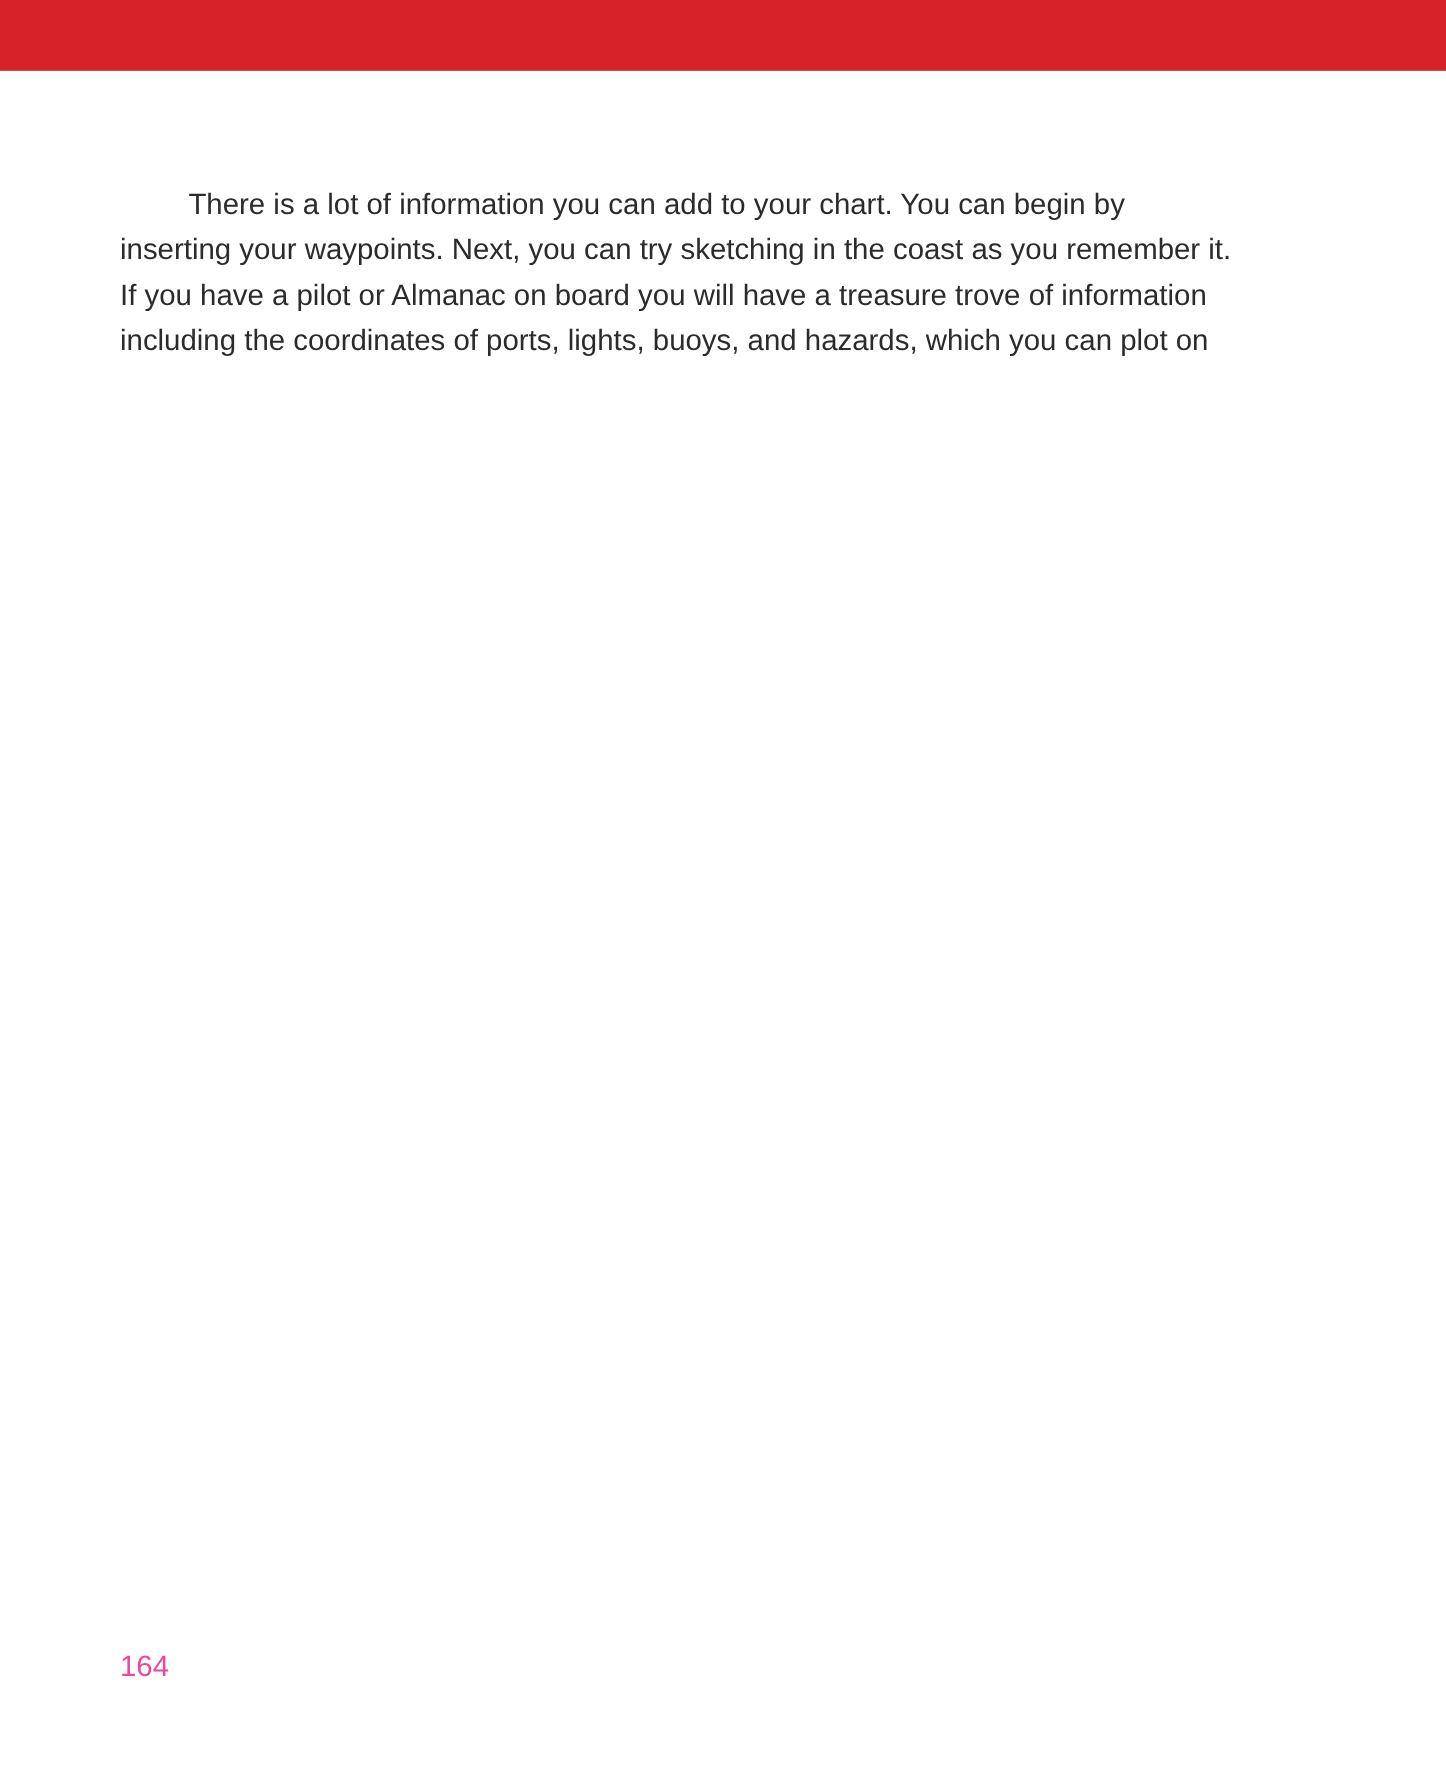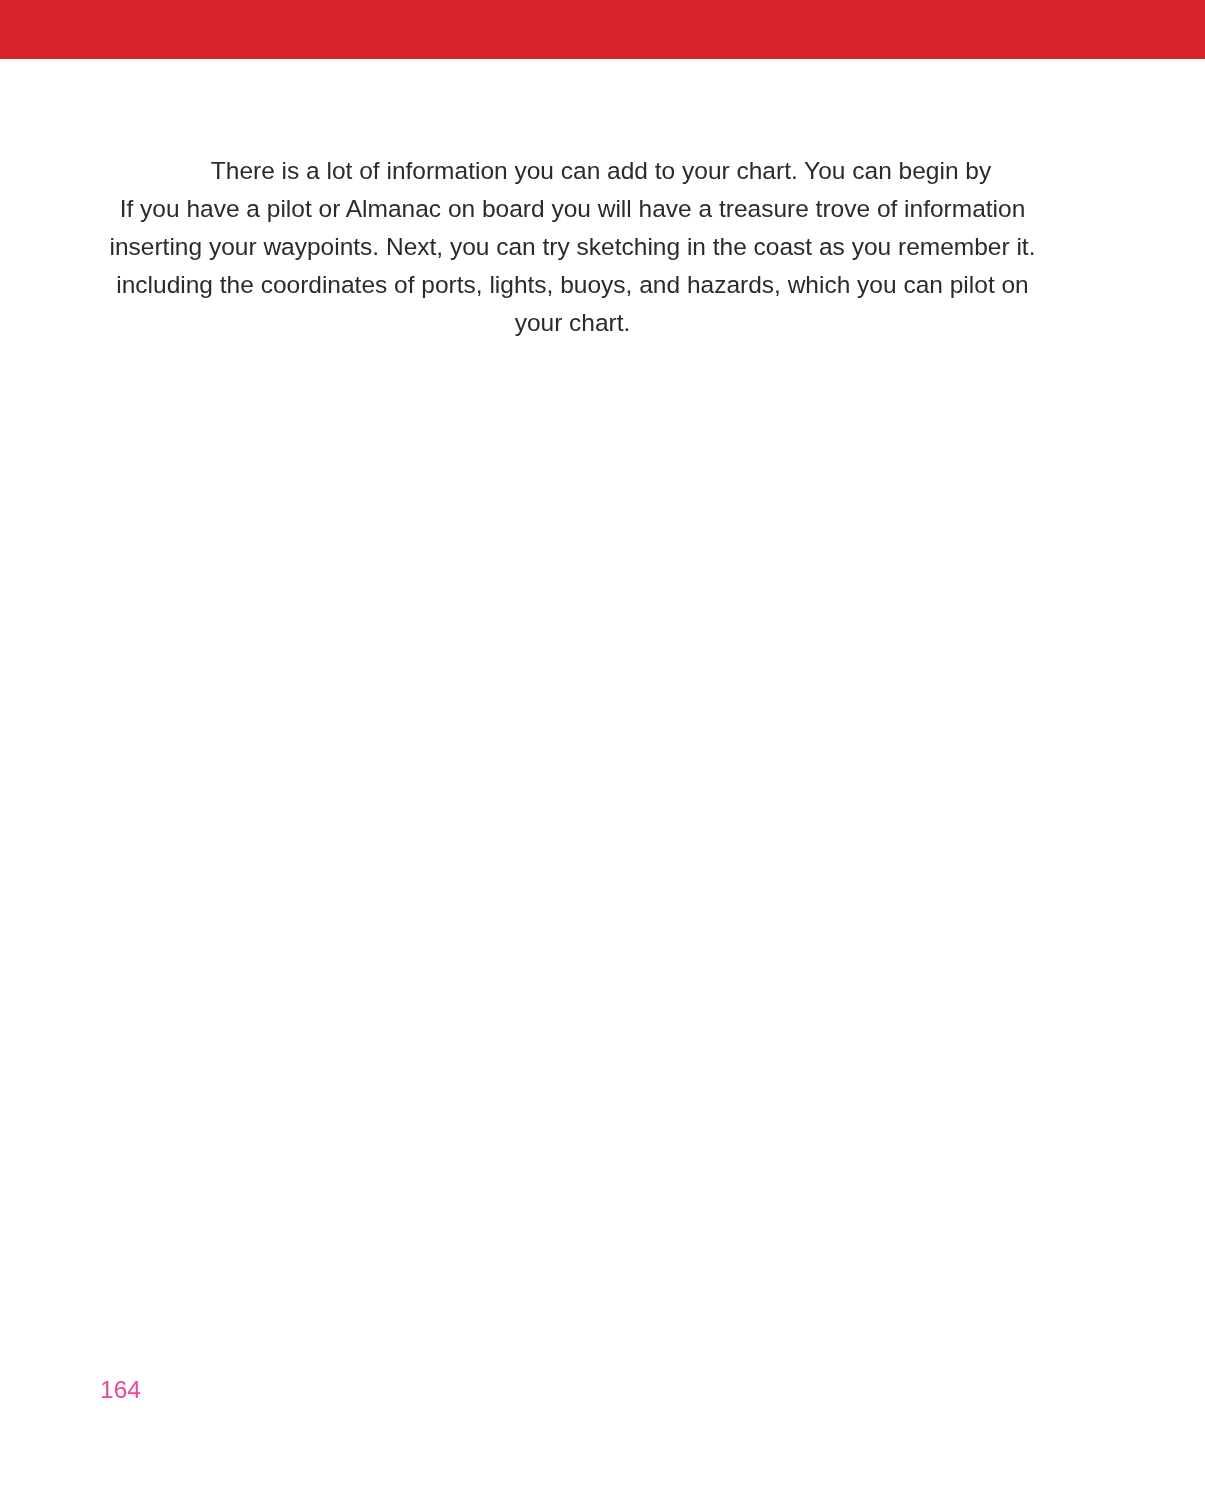--- a/index.html
+++ b/index.html
@@ -1,15 +1,15 @@
 <!DOCTYPE html>
 <html><head>
 <meta charset="utf-8">
 <style>
-  * { margin: 0; padding: 0; box-sizing: border-box; text-align: center; }
+  * { margin: 0; padding: 0; box-sizing: border-box; }
   html, body { background: #ffffff; }
   body {
     width: 1205px;
     height: 1489px;
     position: relative;
     font-family: "Liberation Sans", sans-serif;
     overflow: hidden;
   }
   .top-banner {
     position: absolute;
@@ -41,19 +41,18 @@
     color: #2c2a2b;
   }
 </style>
 </head>
 <body>
 
 <div class="top-banner" style="background: rgb(215, 34, 42);"></div>
 
 <div class="body-text" style="color: rgb(44, 42, 43);">
   <div class="para-line first-line">There is a lot of information you can add to your chart. You can begin by</div>
+  <div class="para-line">inserting your waypoints. Next, you can try sketching in the coast as you remember it.</div>
   <div class="para-line">If you have a pilot or Almanac on board you will have a treasure trove of information</div>
-  <div class="para-line">inserting your waypoints. Next, you can try sketching in the coast as you remember it.</div>
-  <div class="para-line">including the coordinates of ports, lights, buoys, and hazards, which you can pilot on</div>
-  <div class="para-line">your chart.</div>
+  <div class="para-line">including the coordinates of ports, lights, buoys, and hazards, which you can plot on</div>
 </div>
 
 <div class="page-number" style="color: #ec4899;">164</div>
 
 </body></html>

